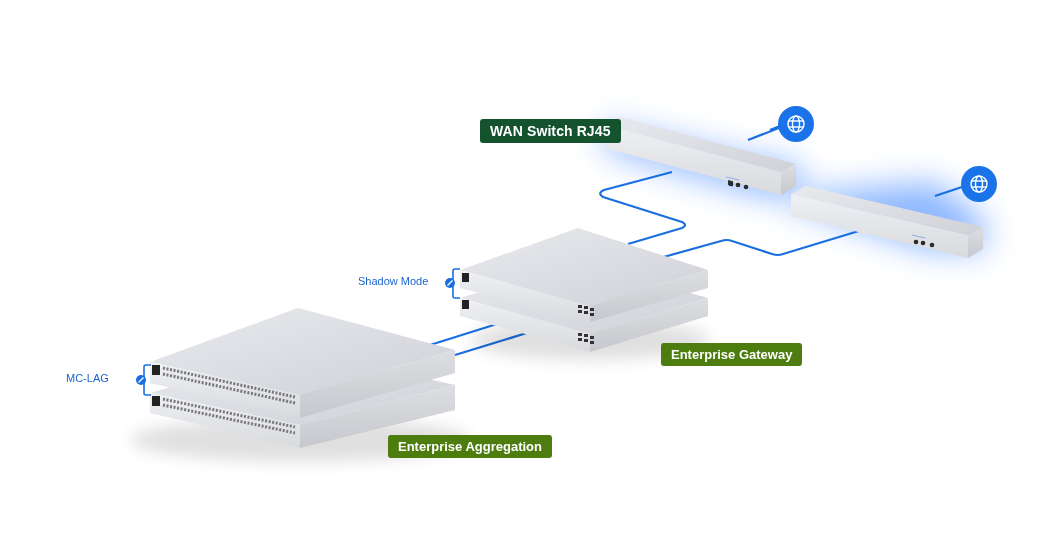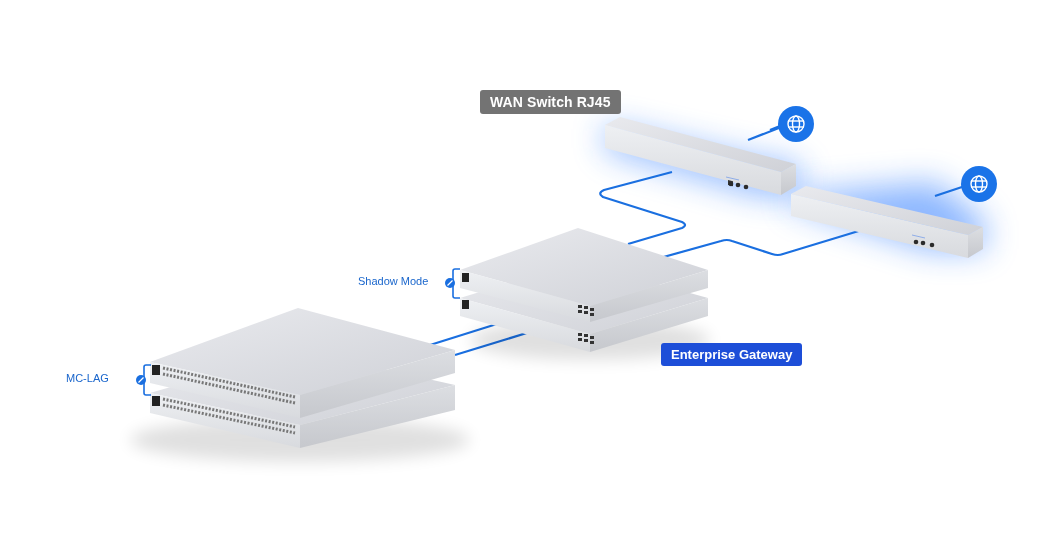--- a/index.html
+++ b/index.html
@@ -1,24 +1,24 @@
 <!DOCTYPE html>
 <html><head>
 <meta charset="utf-8">
 <style>
   html, body { margin:0; padding:0; background:#ffffff; }
   body { width:1044px; height:552px; position:relative; overflow:hidden; font-family:"Liberation Sans", sans-serif; }
   .stage { position:absolute; left:0; top:0; width:1044px; height:552px; }
   svg.diagram { position:absolute; left:0; top:0; }
   .label-primary {
-    position:absolute; background:#737373; color:#fff; font-weight:bold; font-size:14px;
-    padding:4px 10px; border-radius:3px; letter-spacing:0.1px;
+    position:absolute; background:#14532d; color:#fff; font-weight:bold; font-size:14px;
+    padding:4px 10px; border-radius:3px; letter-spacing:0.1px;margin-top:29px;
   }
   .label-muted {
-    position:absolute; background:#1d4ed8; color:#fff; font-weight:bold; font-size:13px;
+    position:absolute; background:#4d7c0f; color:#fff; font-weight:bold; font-size:13px;
     padding:4px 10px; border-radius:3px;
   }
   .side-label {
     position:absolute; color:#1a66cc; font-size:11px;
   }
 </style>
 </head>
 <body>
 
 <div class="stage">
@@ -163,15 +163,16 @@
     <path d="M151 365 L146 365 Q144 365 144 367 L144 393 Q144 395 146 395 L151 395"></path>
   </g>
   <g>
     <circle cx="141" cy="380" r="5" fill="#1a6fe0"></circle>
     <line x1="138.5" y1="382.5" x2="143.5" y2="377.5" stroke="#fff" stroke-width="1.2"></line>
   </g>
 </svg>
 
 <div class="label-primary" style="left:480px; top:90px;">WAN Switch RJ45</div>
 <div class="label-muted" style="left:661px; top:343px;">Enterprise Gateway</div>
+<div class="label-muted" style="left:388px; top:435px;">Enterprise Aggregation</div>
 <div class="side-label" style="left:358px; top:275px;">Shadow Mode</div>
 <div class="side-label" style="left:66px; top:372px;">MC-LAG</div>
 </div>
 
 </body></html>

